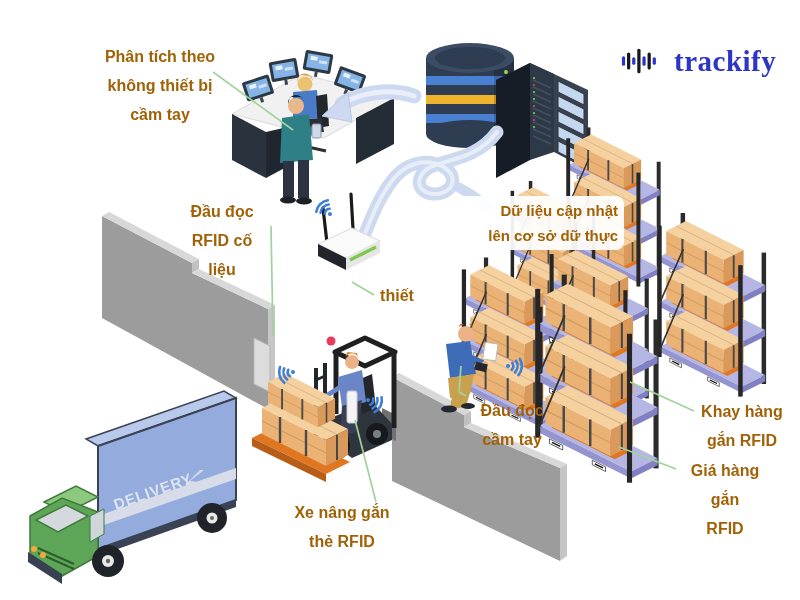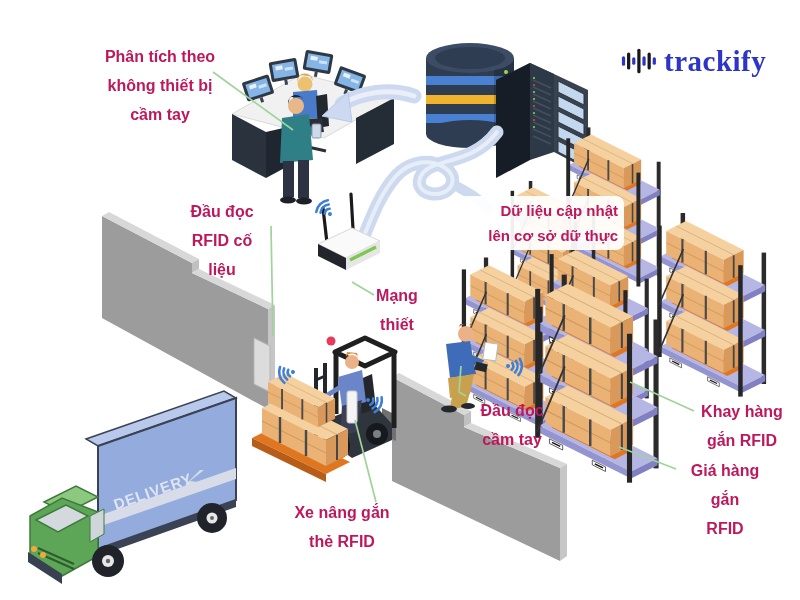--- a/index.html
+++ b/index.html
@@ -1,24 +1,24 @@
 <!DOCTYPE html>
 <html><head>
 <meta charset="utf-8">
 <style>
   html,body{margin:0;padding:0;background:#ffffff;}
   .stage{position:relative;width:800px;height:600px;background:#ffffff;overflow:hidden;
          font-family:"Liberation Sans","DejaVu Sans",sans-serif;}
   .illustration{position:absolute;left:0;top:0;}
-  .lbl{position:absolute;color:#be185d;font-weight:bold;text-align:center;
+  .lbl{position:absolute;color:#a16207;font-weight:bold;text-align:center;
        font-size:16px;line-height:29px;}
   .lbl span{display:block;}
   .lbl.small{font-size:15px;line-height:25px;}
   .lbl.boxed{background:rgba(255,255,255,.93);border-radius:8px;padding:2px 6px;text-align:right;}
-  .logo{position:absolute;left:620px;top:42px;display:flex;align-items:center;gap:6px;}
+  .logo{position:absolute;left:620px;top:42px;display:flex;align-items:center;gap:16px;}
   .logo-text{font-family:"Liberation Serif","DejaVu Serif",serif;font-weight:700;
              font-size:29px;color:#2d35c8;letter-spacing:.5px;}
 </style>
 </head>
 <body>
 
 <div class="stage">
 
 <svg class="illustration" width="800" height="600" viewBox="0 0 800 600">
   <defs>
@@ -313,21 +313,20 @@
   <span>RFID cố</span>
   <span>liệu</span>
 </div>
 
 <div class="lbl small boxed" style="left:458px;top:196px;width:154px">
   <span>Dữ liệu cập nhật</span>
   <span>lên cơ sở dữ thực</span>
 </div>
 
 <div class="lbl" style="left:351px;top:281px;width:92px">
-  <span>Mạng</span>
   <span>thiết</span>
 </div>
 
 <div class="lbl" style="left:449px;top:396px;width:126px">
   <span>Đầu đọc</span>
   <span>cầm tay</span>
 </div>
 
 <div class="lbl" style="left:258px;top:498px;width:168px">
   <span>Xe nâng gắn</span>

